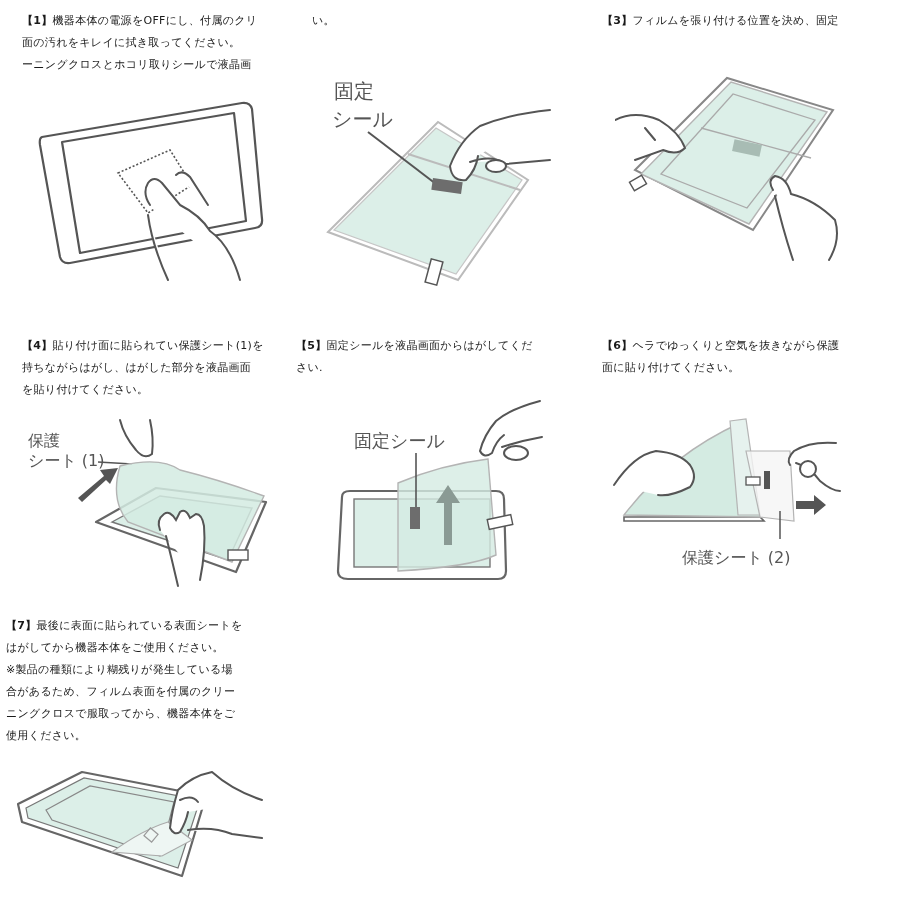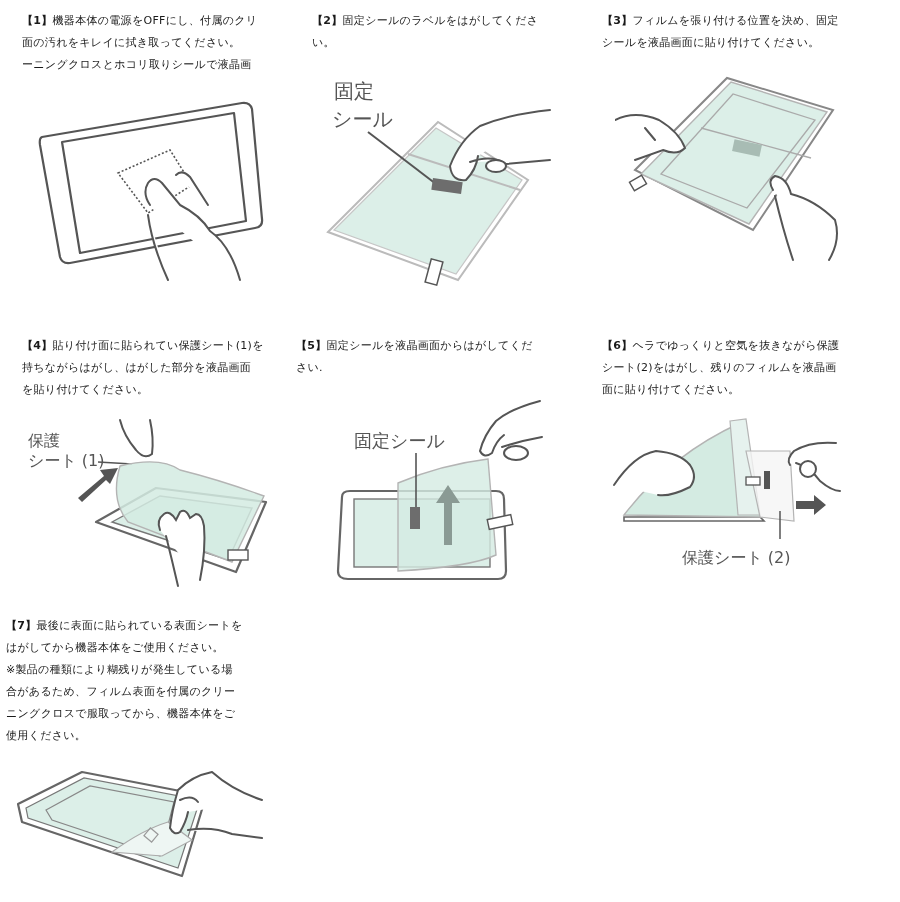--- a/index.html
+++ b/index.html
@@ -28,21 +28,20 @@
   <g fill="#fff" stroke="#555" stroke-width="1.6">
     <path d="M88 78 L140 55 L162 90 L118 118 Z" stroke-dasharray="2 2"></path>
   </g>
   <g fill="#fff" stroke="#555" stroke-width="2" stroke-linecap="round">
     <path d="M120 110 Q112 98 118 88 Q124 80 132 88 L150 110 Q170 120 180 136 Q200 150 210 185 M118 120 Q122 150 138 185"></path>
     <path d="M146 80 Q152 74 160 82 L178 110"></path>
   </g>
 </svg>
 
 <div class="step step-text" style="left:312px; top:10px; width:270px;">
-  <p><span class="step-num">【2】</span><span>固定シールのラベルをはがしてくださ</span></p>
   <p>い。</p>
 </div>
 <svg class="illus" style="left:310px; top:70px;" width="260" height="230" viewBox="0 0 260 230">
   <text x="24" y="28" font-size="20">固定</text>
   <text x="22" y="56" font-size="20">シール</text>
   <g>
     <path d="M18 162 L128 52 L218 110 L148 210 Z" fill="none" stroke="#bbb" stroke-width="2"></path>
     <path d="M24 160 L126 58 L212 110 L146 204 Z" fill="#dcefe8" stroke="#c6c6c6" stroke-width="1.2"></path>
     <line x1="98" y1="84" x2="210" y2="120" stroke="#bbb" stroke-width="2"></line>
   </g>
@@ -50,21 +49,20 @@
   <rect x="122" y="110" width="30" height="12" fill="#6d6d6d" transform="rotate(8 137 116)"></rect>
   <rect x="118" y="190" width="12" height="24" fill="#fff" stroke="#555" stroke-width="1.5" transform="rotate(15 124 202)"></rect>
   <g fill="#fff" stroke="#555" stroke-width="2" stroke-linecap="round">
     <path d="M240 40 Q200 44 170 56 Q150 70 140 96 Q142 112 156 110 Q166 100 168 86 M160 92 Q182 84 196 94 L240 90"></path>
     <ellipse cx="186" cy="96" rx="10" ry="6"></ellipse>
   </g>
 </svg>
 
 <div class="step step-text" style="left:602px; top:10px; width:290px;">
   <p><span class="step-num">【3】</span><span>フィルムを張り付ける位置を決め、固定</span></p>
-  <p>シールを液晶画面に貼り付けてください。</p>
 </div>
 <svg class="illus" style="left:615px; top:70px;" width="240" height="200" viewBox="0 0 240 200">
   <g>
     <path d="M20 100 L112 8 L218 40 L138 160 Z" fill="#fff" stroke="#888" stroke-width="2"></path>
     <path d="M26 104 L116 12 L212 42 L134 154 Z" fill="#dcefe8" stroke="#b4b4b4" stroke-width="1.4"></path>
     <path d="M46 104 L118 24 L200 50 L132 138 Z" fill="none" stroke="#aaa" stroke-width="1.3"></path>
     <line x1="86" y1="58" x2="196" y2="88" stroke="#aaa" stroke-width="1.3"></line>
     <rect x="118" y="72" width="28" height="12" fill="#a8bcb4" transform="rotate(12 132 78)"></rect>
   </g>
   <rect x="16" y="108" width="14" height="10" fill="#fff" stroke="#555" stroke-width="1.4" transform="rotate(-30 23 113)"></rect>
@@ -112,21 +110,20 @@
   <path d="M124 150 L124 108 L116 108 L128 90 L140 108 L132 108 L132 150 Z" fill="#8a9a94"></path>
   <rect x="168" y="122" width="24" height="10" fill="#fff" stroke="#555" stroke-width="1.4" transform="rotate(-12 180 127)"></rect>
   <g fill="#fff" stroke="#555" stroke-width="2" stroke-linecap="round">
     <path d="M220 6 Q190 14 176 26 Q164 40 160 56 Q164 64 172 58 Q176 46 184 40 M182 52 Q200 46 222 42"></path>
     <ellipse cx="196" cy="58" rx="12" ry="7"></ellipse>
   </g>
 </svg>
 
 <div class="step step-text" style="left:602px; top:335px; width:290px;">
   <p><span class="step-num">【6】</span><span>ヘラでゆっくりと空気を抜きながら保護</span></p>
-  <p>シート(2)をはがし、残りのフィルムを液晶画</p>
   <p>面に貼り付けてください。</p>
 </div>
 <svg class="illus" style="left:610px; top:405px;" width="240" height="175" viewBox="0 0 240 175">
   <g>
     <path d="M14 112 L150 112 L154 116 L154 116 L14 116 Z" fill="#fff" stroke="#666" stroke-width="1.6"></path>
   </g>
   <path d="M14 110 Q60 50 130 18 L150 112 Z" fill="#d4ebe2" stroke="#b4b4b4" stroke-width="1.4"></path>
   <path d="M120 16 L136 14 L150 110 L128 110 Z" fill="#e6f2ee" stroke="#b4b4b4" stroke-width="1.2"></path>
   <path d="M136 46 L180 46 L184 116 L150 112 Z" fill="#f5f5f5" fill-opacity="0.8" stroke="#b4b4b4" stroke-width="1.2"></path>
   <rect x="136" y="72" width="14" height="8" fill="#fff" stroke="#555" stroke-width="1.3"></rect>

